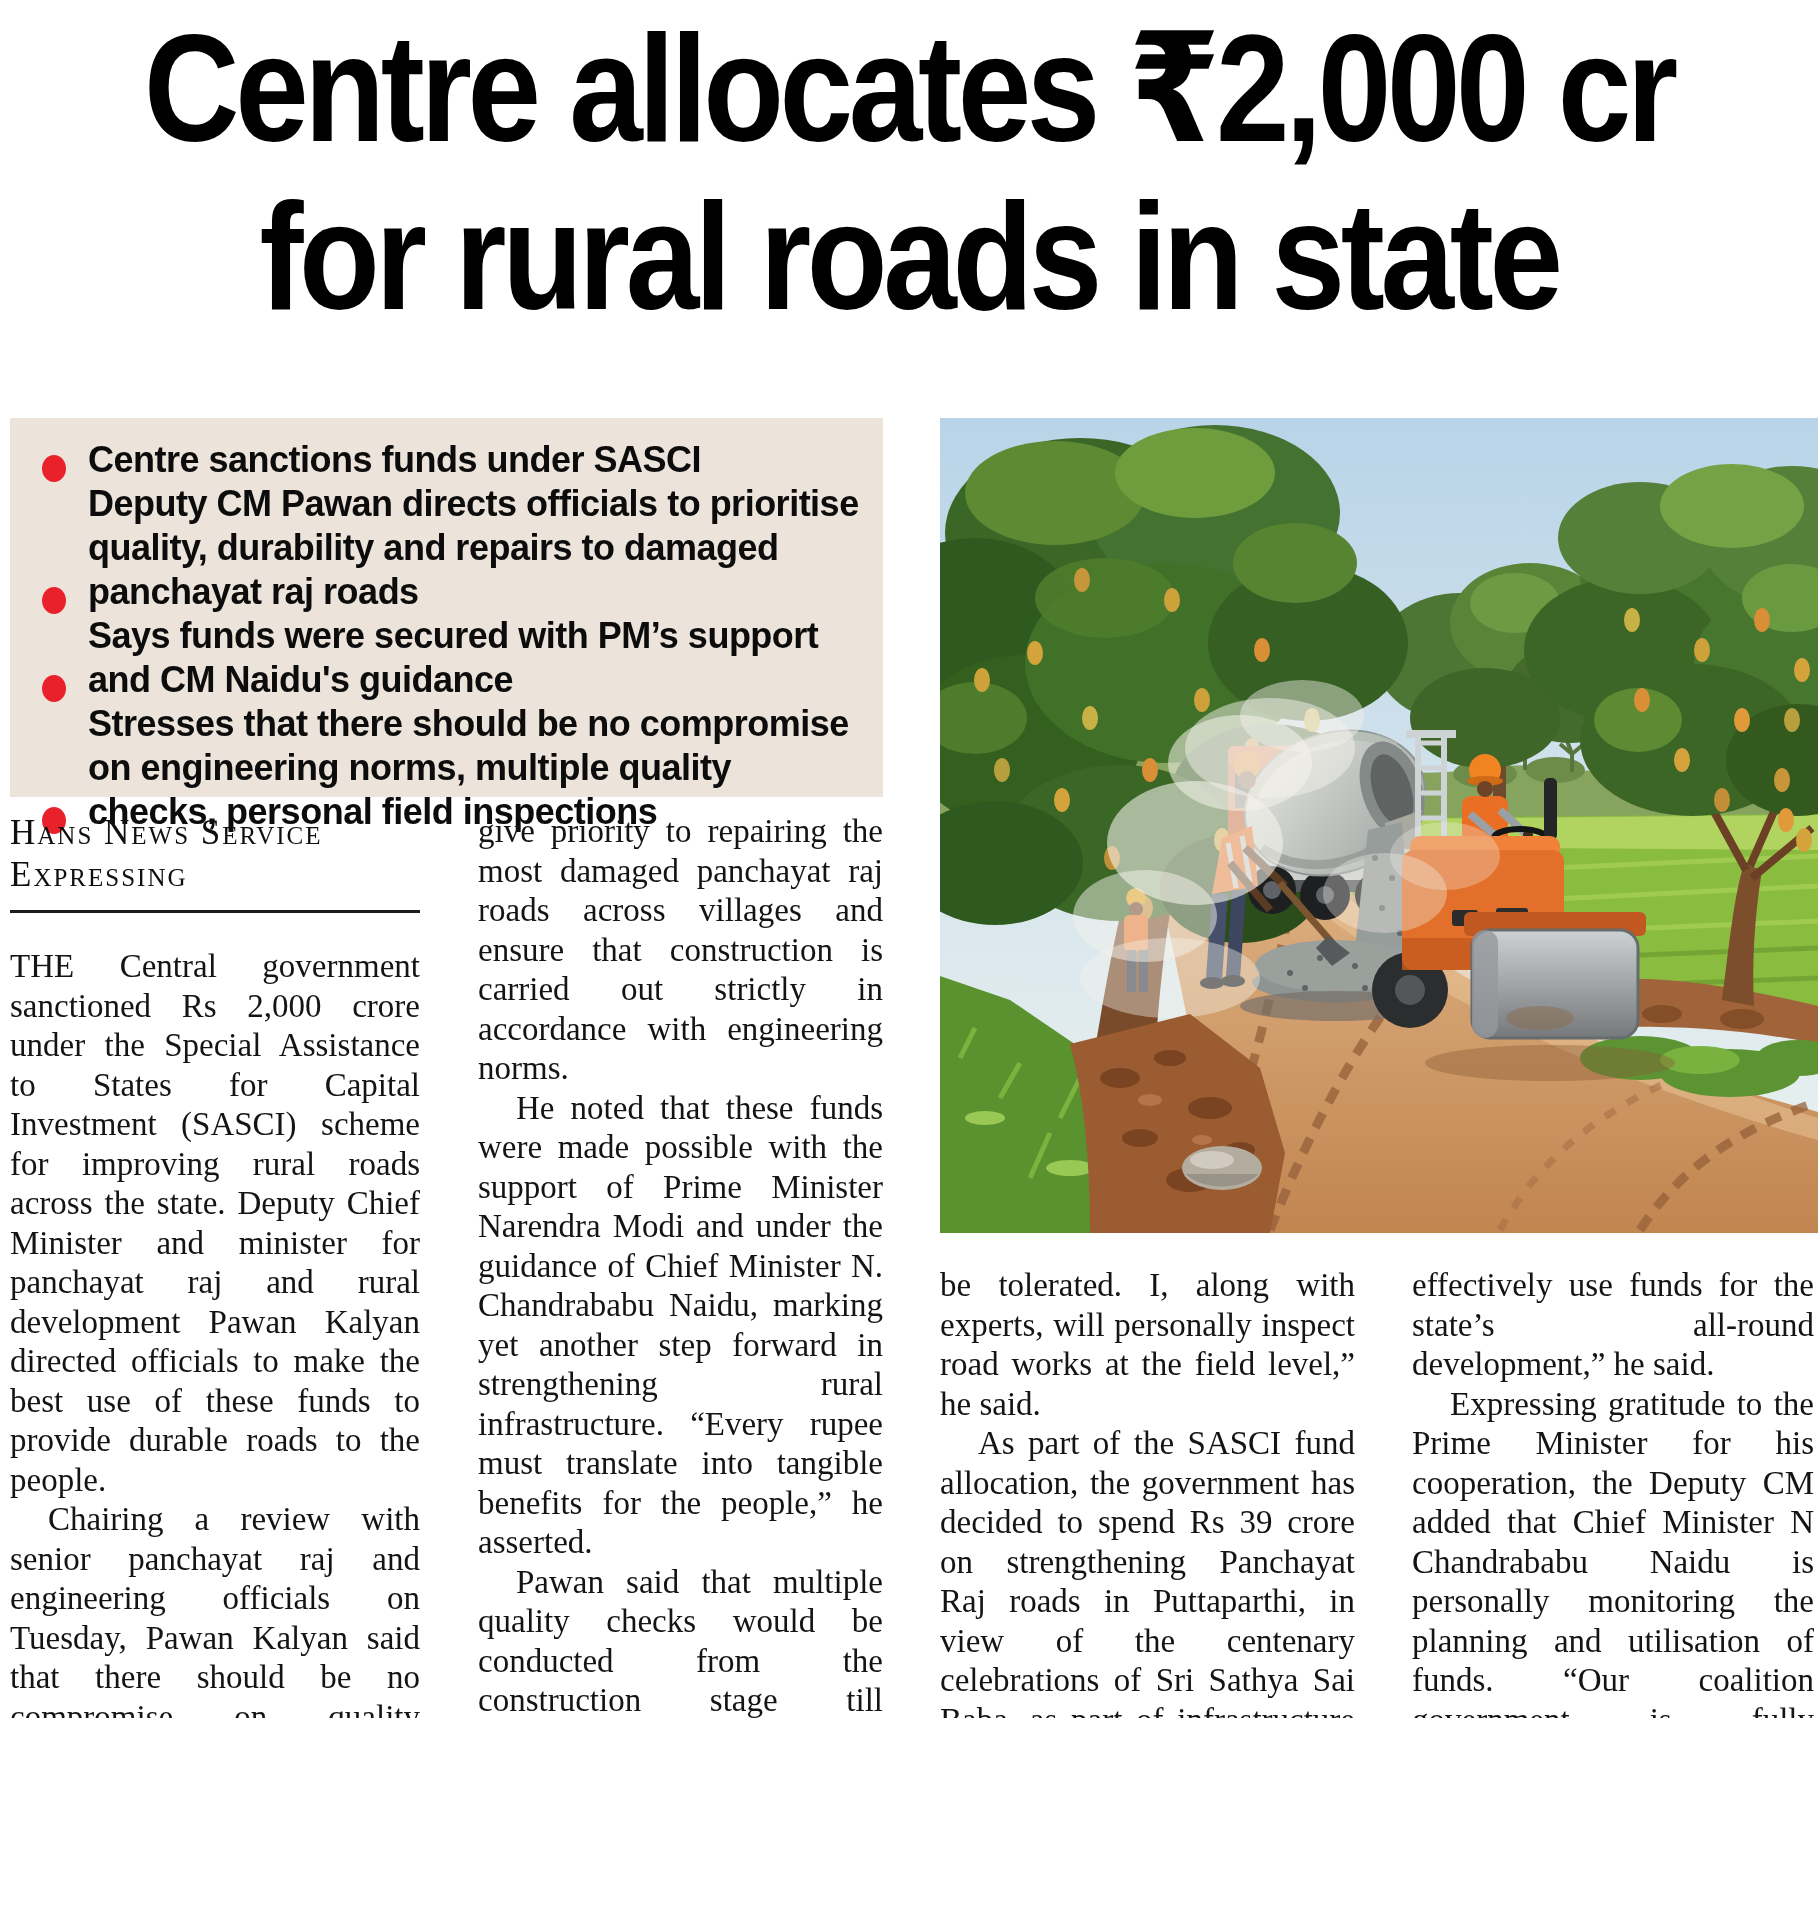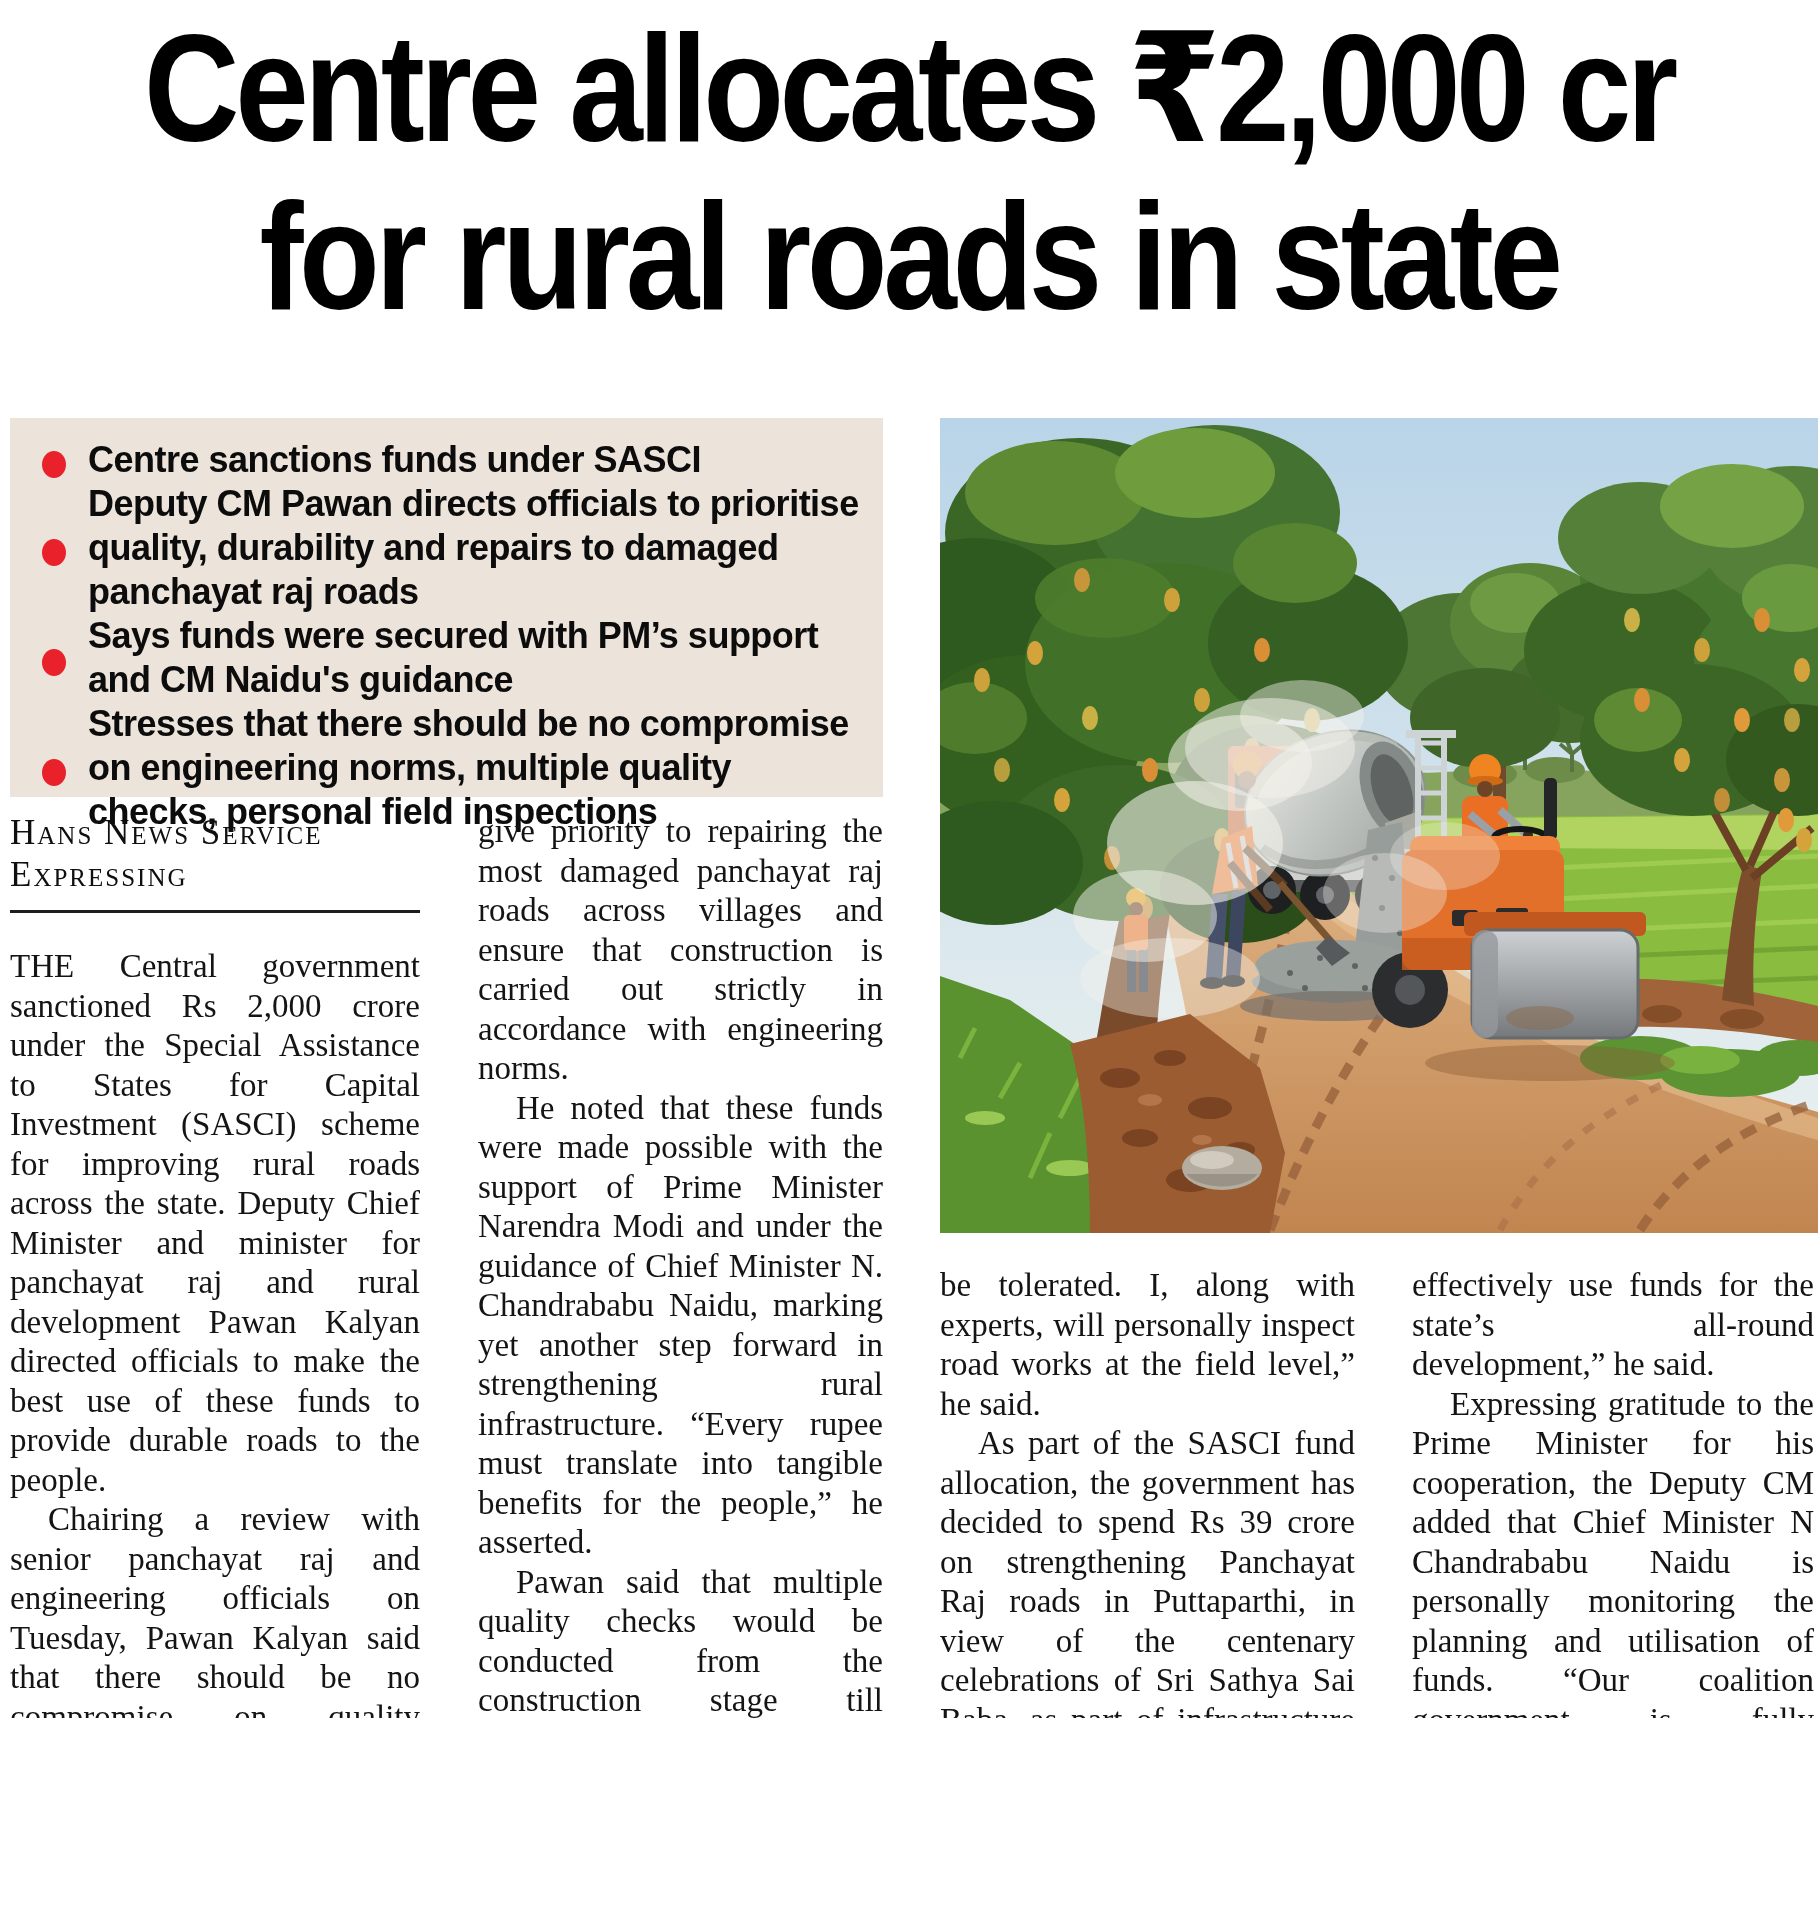--- a/index.html
+++ b/index.html
@@ -7,21 +7,21 @@
   .page{position:relative;width:1818px;height:1718px;overflow:hidden;background:#ffffff}
 
   .headline{position:absolute;left:0;top:4px;width:1818px;margin:0;text-align:center;
     font-family:"Liberation Sans","DejaVu Sans",sans-serif;font-weight:bold;color:#000;
     font-size:152px;line-height:168px;letter-spacing:-5px;transform:scaleX(.87);transform-origin:50% 0}
   .hl-line{display:block;white-space:nowrap}
 
   .summary-box{position:absolute;left:10px;top:418px;width:873px;height:379px;background:#ece3da;
     box-sizing:border-box;padding:20px 24px 0 22px}
   .summary-list{list-style:none;margin:0;padding:0}
-  .summary-item{display:flex;align-items:center;font-family:"Liberation Sans",sans-serif;
+  .summary-item{display:flex;align-items:flex-end;font-family:"Liberation Sans",sans-serif;
     font-weight:bold;font-size:36px;line-height:44px;color:#0c0c0c;letter-spacing:-.5px}
   .dot{flex:0 0 auto;width:24px;height:27px;border-radius:50%;background:#e8212b;margin:8px 22px 0 10px}
 
   .photo{position:absolute;left:940px;top:418px;width:878px;height:815px;margin:0;overflow:hidden}
   .photo svg{display:block;width:100%;height:100%}
 
   .col{position:absolute;font-size:33px;line-height:39.5px;color:#141414;text-align:justify}
   .col p{margin:0}
   .col .indent{text-indent:38px}
   .col1{left:10px;top:812px;width:410px;height:1118px;overflow:hidden}

